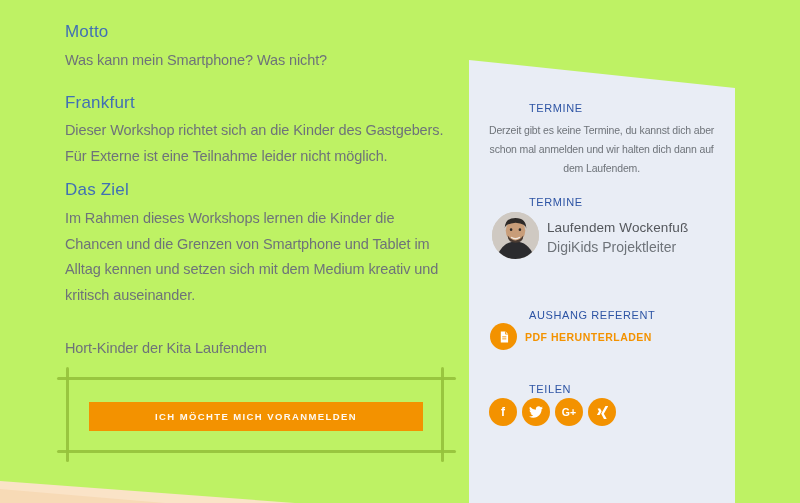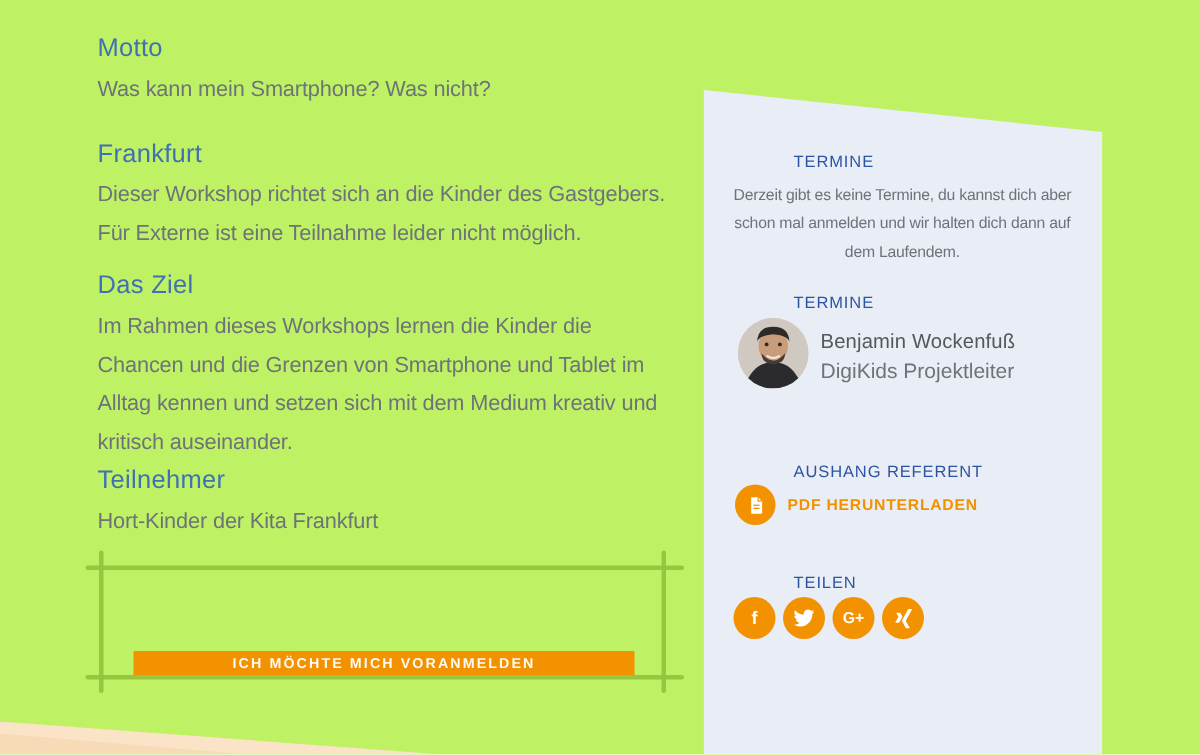--- a/index.html
+++ b/index.html
@@ -36,24 +36,24 @@
   .s3h{top:310px}.s3p{top:336px}
   
   .frame{position:absolute;left:0;top:0;}
   .frame-line{position:absolute;background:var(--accent-green);border-radius:2px;opacity:.92;}
   .frame-top{left:57px;top:377px;width:399px;height:3px;}
   .frame-bottom{left:57px;top:450px;width:399px;height:3px;}
   .frame-left{left:66px;top:367px;width:3px;height:95px;}
   .frame-right{left:441px;top:367px;width:3px;height:95px;}
   
   .cta{
-    position:absolute;left:89px;top:402px;width:334px;height:16px;border:none;
+    position:absolute;left:89px;top:402px;width:334px;height:29px;border:none;
     background:var(--accent-orange);color:rgba(255,255,255,.95);
     font-family:"Liberation Sans",sans-serif;font-size:9.5px;font-weight:700;
-    letter-spacing:1.4px;text-transform:uppercase;cursor:pointer;margin-top:32px;
+    letter-spacing:1.4px;text-transform:uppercase;cursor:pointer;
   }
   
   .panel{
     position:absolute;left:469px;top:60px;width:266px;height:443px;
     background:var(--panel-bg);
     clip-path:polygon(0 0,100% 28px,100% 100%,0 100%);
   }
   .ph{
     position:absolute;left:20px;font-size:11px;font-weight:400;
     color:var(--sidebar-heading-blue);letter-spacing:.6px;line-height:14px;margin-left:40px;
@@ -115,22 +115,21 @@
   <main class="content">
     <h3 class="lh s0h">Motto</h3>
     <p class="lp s0p">Was kann mein Smartphone? Was nicht?</p>
 
     <h3 class="lh s1h">Frankfurt</h3>
     <p class="lp s1p">Dieser Workshop richtet sich an die Kinder des Gastgebers.<br>Für Externe ist eine Teilnahme leider nicht möglich.</p>
 
     <h3 class="lh s2h">Das Ziel</h3>
     <p class="lp s2p">Im Rahmen dieses Workshops lernen die Kinder die<br>Chancen und die Grenzen von Smartphone und Tablet im<br>Alltag kennen und setzen sich mit dem Medium kreativ und<br>kritisch auseinander.</p>
 
-    <h3 class="lh s3h">Teilnehmer</h3>
-    <p class="lp s3p">Hort-Kinder der Kita Frankfurt</p>
+    <p class="lp s3p">Hort-Kinder der Kita Laufendem</p>
   </main>
 
   <div class="frame">
     <div class="frame-line frame-top"></div>
     <div class="frame-line frame-bottom"></div>
     <div class="frame-line frame-left"></div>
     <div class="frame-line frame-right"></div>
   </div>
 
   <button class="cta">ICH MÖCHTE MICH VORANMELDEN</button>
@@ -145,21 +144,21 @@
         <rect x="0" y="0" width="48" height="48" fill="#cfc9c2"></rect>
         <path d="M4 48 Q10 30 24 30 Q38 30 44 48 Z" fill="#2b2b2e"></path>
         <ellipse cx="24" cy="19" rx="10" ry="11.5" fill="#c89d79"></ellipse>
         <path d="M13 17 Q13 6 24 6 Q35 6 35 17 Q35 12 24 11 Q13 12 13 17 Z" fill="#2e2a28"></path>
         <path d="M16 24 Q24 34 32 24 Q32 31 24 31.5 Q16 31 16 24 Z" fill="#4a3b32"></path>
         <circle cx="19.5" cy="18" r="1.3" fill="#2e2a28"></circle>
         <circle cx="28.5" cy="18" r="1.3" fill="#2e2a28"></circle>
         <path d="M20 26 Q24 28.5 28 26" stroke="#f2e9e0" stroke-width="1.4" fill="none" stroke-linecap="round"></path>
       </svg>
     </div>
-    <div class="name">Benjamin Wockenfuß</div>
+    <div class="name">Laufendem Wockenfuß</div>
     <div class="role">DigiKids Projektleiter</div>
 
     <h4 class="ph t-aushang">AUSHANG REFERENT</h4>
     <div class="pdf-row">
       <span class="pdf-circle">
         <svg width="14" height="14" viewBox="0 0 24 24">
           <path d="M6.5 2.5h8l4.5 4.5v14.5h-12.5z" fill="#ffffff"></path>
           <path d="M14.5 2.5v4.5h4.5" fill="none" stroke="#f39200" stroke-width="1.4"></path>
           <rect x="9" y="11" width="7" height="1.5" fill="#f39200"></rect>
           <rect x="9" y="14.5" width="7" height="1.5" fill="#f39200"></rect>

